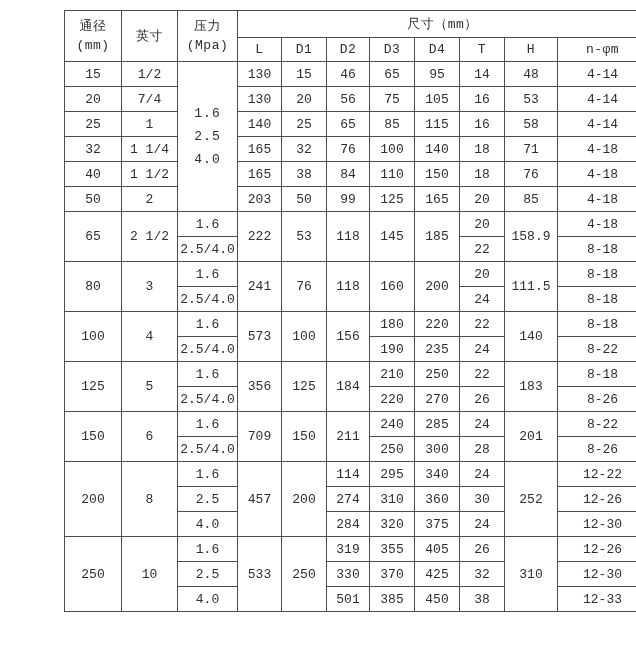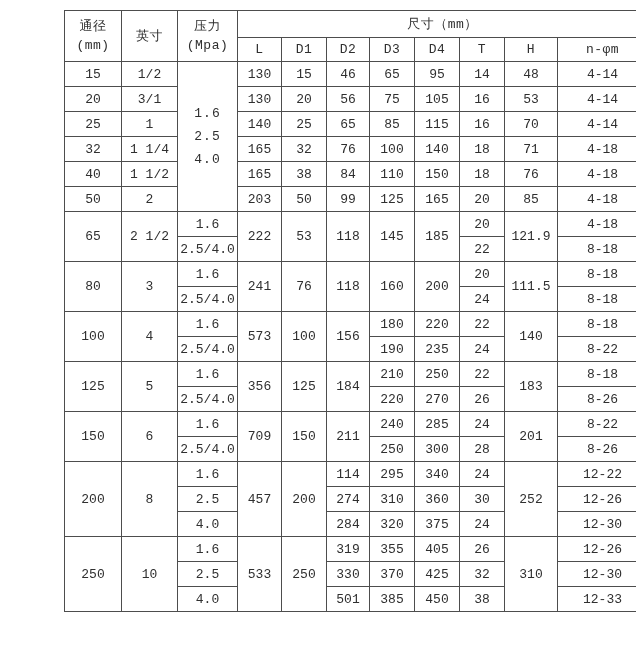--- a/index.html
+++ b/index.html
@@ -88,40 +88,40 @@
           <td>15</td>
           <td>46</td>
           <td>65</td>
           <td>95</td>
           <td>14</td>
           <td>48</td>
           <td>4-14</td>
         </tr>
         <tr>
           <td>20</td>
-          <td>3/1</td>
+          <td>7/4</td>
           <td>130</td>
           <td>20</td>
           <td>56</td>
           <td>75</td>
           <td>105</td>
           <td>16</td>
           <td>53</td>
           <td>4-14</td>
         </tr>
         <tr>
           <td>25</td>
           <td>1</td>
           <td>140</td>
           <td>25</td>
           <td>65</td>
           <td>85</td>
           <td>115</td>
           <td>16</td>
-          <td>70</td>
+          <td>58</td>
           <td>4-14</td>
         </tr>
         <tr>
           <td>32</td>
           <td>1 1/4</td>
           <td>165</td>
           <td>32</td>
           <td>76</td>
           <td>100</td>
           <td>140</td>
@@ -156,21 +156,21 @@
         <tr>
           <td rowspan="2">65</td>
           <td rowspan="2">2 1/2</td>
           <td>1.6</td>
           <td rowspan="2">222</td>
           <td rowspan="2">53</td>
           <td rowspan="2">118</td>
           <td rowspan="2">145</td>
           <td rowspan="2">185</td>
           <td>20</td>
-          <td rowspan="2">121.9</td>
+          <td rowspan="2">158.9</td>
           <td>4-18</td>
         </tr>
         <tr>
           <td>2.5/4.0</td>
           <td>22</td>
           <td>8-18</td>
         </tr>
         <tr>
           <td rowspan="2">80</td>
           <td rowspan="2">3</td>

